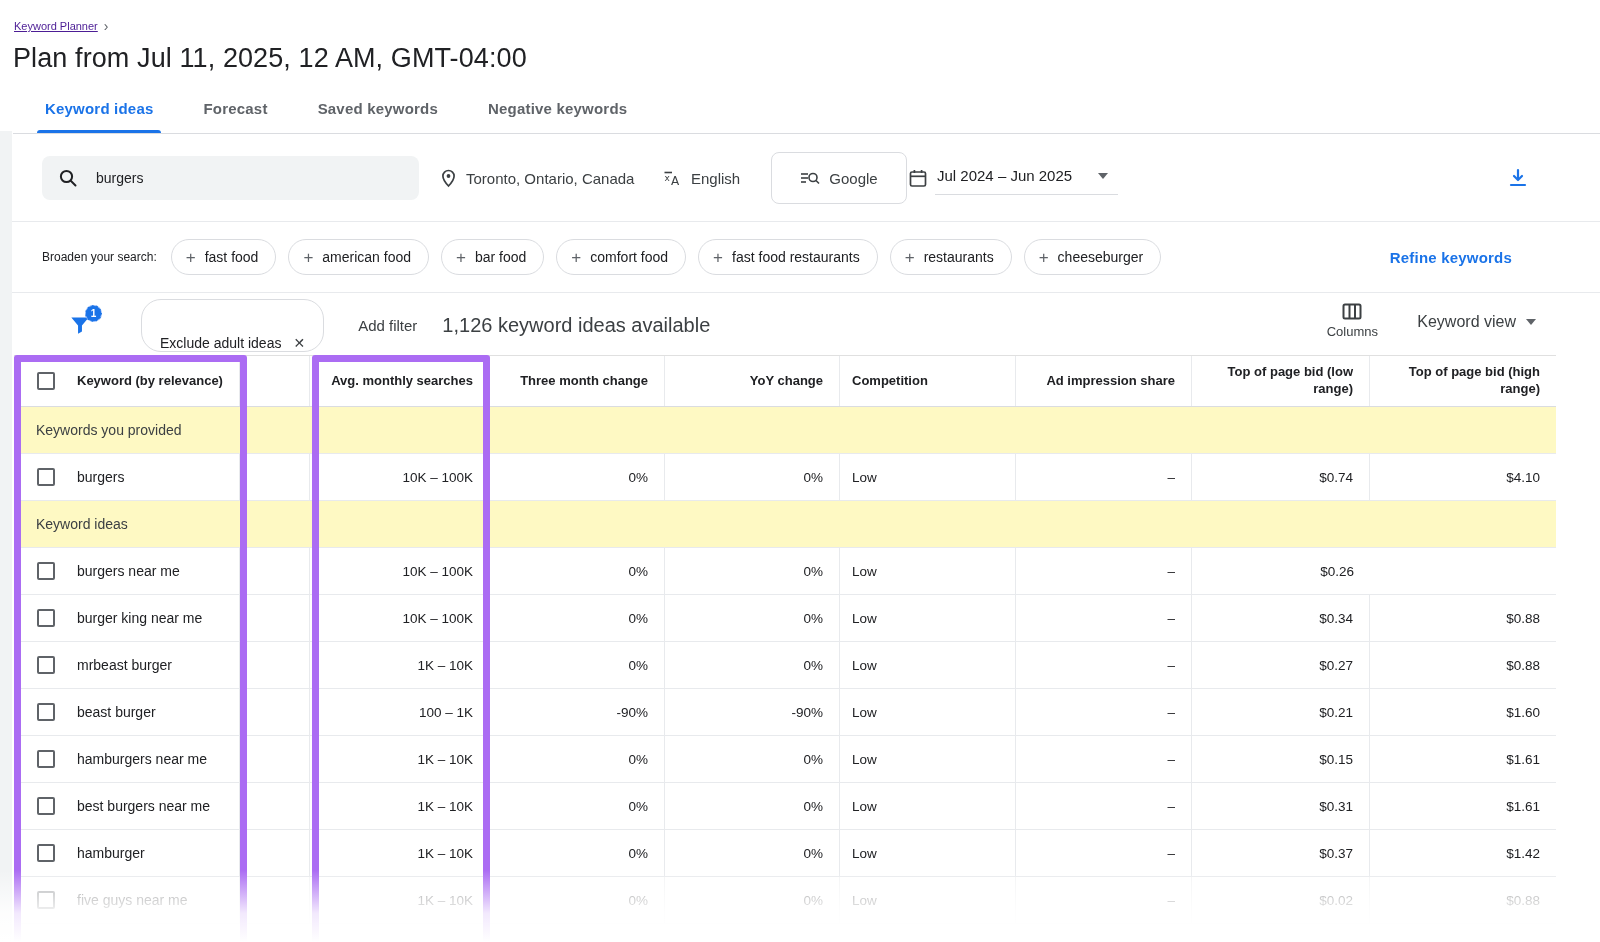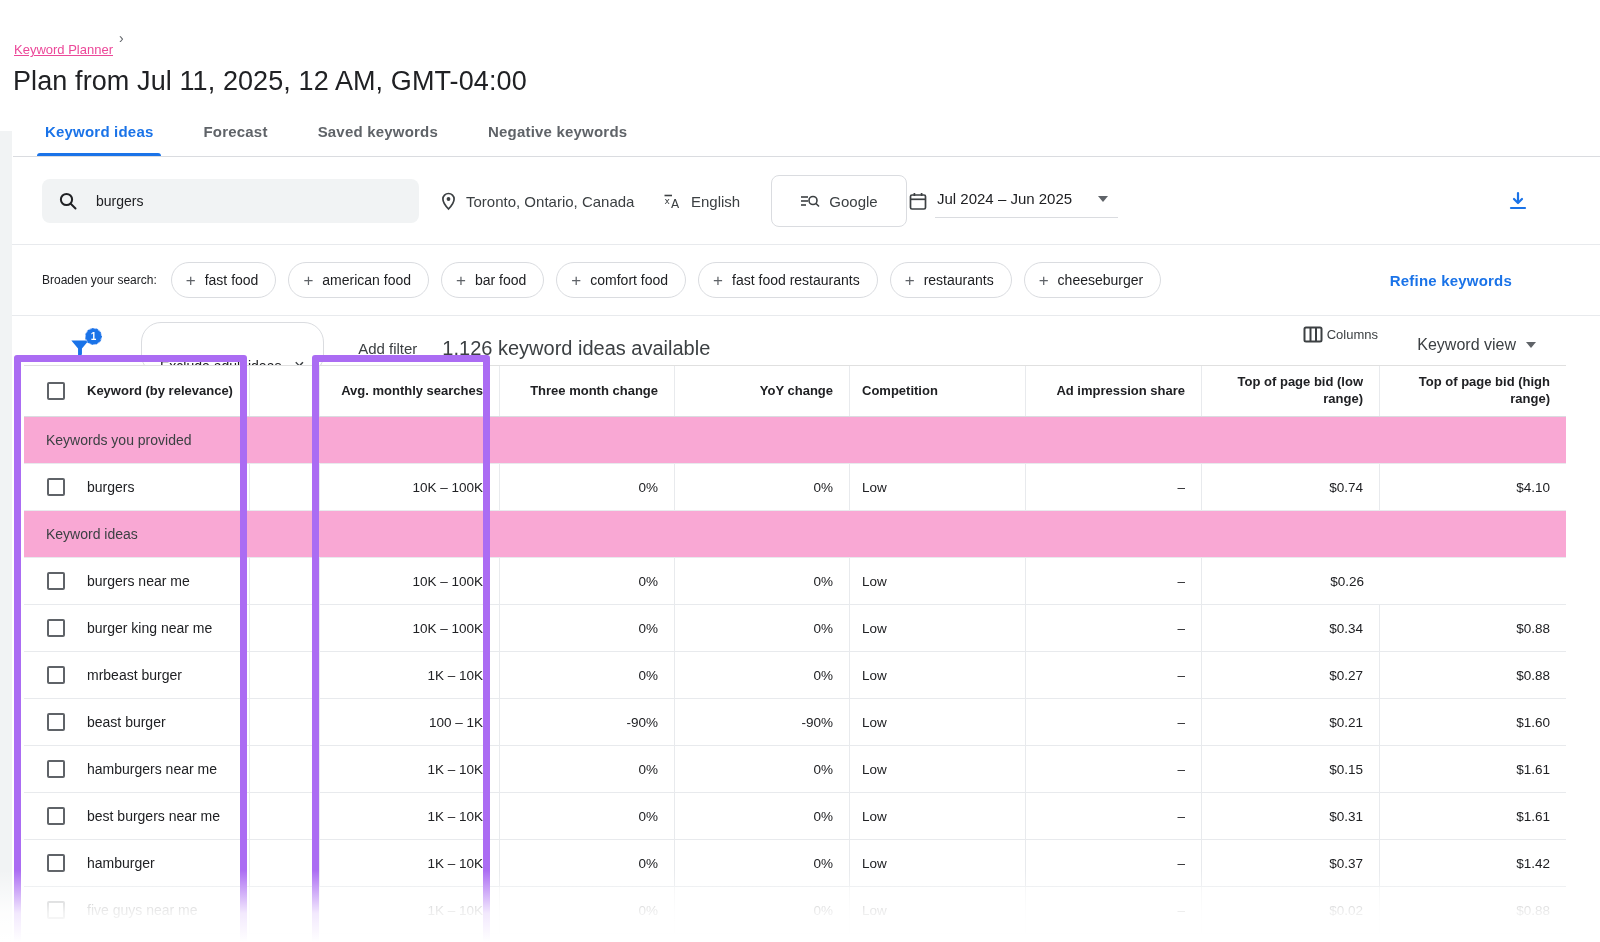--- a/index.html
+++ b/index.html
@@ -3,21 +3,21 @@
 <meta charset="utf-8">
 <style>
   * { margin:0; padding:0; box-sizing:border-box; }
   html,body { width:1600px; height:942px; overflow:hidden; background:#fff;
     font-family:"Liberation Sans", "DejaVu Sans", sans-serif; color:#202124; }
   .page { position:relative; width:1600px; height:942px; }
 
   
   .top { padding:18px 0 0 13px; }
   .breadcrumb-row { display:flex; align-items:center; gap:6px; padding-left:1px; }
-  .breadcrumb-link { font-size:13px; color:#ec4899; text-decoration:underline; cursor:pointer;margin-top:24px; }
+  .breadcrumb-link { font-size:11px; color:#4c1d95; text-decoration:underline; cursor:pointer; }
   .breadcrumb-chev { font-size:14px; color:#5f6368; }
   .page-title { margin-top:9px; font-size:27px; font-weight:400; color:#202124; letter-spacing:.1px; }
 
   .tabs { display:flex; gap:46px; margin:26px 0 0 30px; }
   .tab { position:relative; font-size:15px; font-weight:700; color:#5f6368; padding:0 2px 16px 2px; cursor:pointer; letter-spacing:.2px; }
   .tab.active { color:#1a73e8; }
   .tab.active::after { content:""; position:absolute; left:-6px; right:-6px; bottom:0; height:3px; background:#1a73e8; border-radius:3px 3px 0 0; }
   .tabs-border { height:1px; background:#dadce0; }
 
   
@@ -51,39 +51,39 @@
   
   .filter-row { position:relative; height:65px; display:flex; align-items:center; }
   .funnel-wrap { position:relative; margin-left:55px; width:28px; height:28px; cursor:pointer; }
   .funnel-badge { position:absolute; top:-7px; right:-7px; width:17px; height:17px; background:#1a73e8; border-radius:50%;
      color:#fff; font-size:10px; font-weight:700; display:flex; align-items:center; justify-content:center; border:1px dashed #8ab4f8; }
   .adult-chip { margin-left:46px; height:53px; border:1px solid #dadce0; border-radius:20px; display:flex; align-items:flex-end; gap:12px;
      padding:0 18px; font-size:14px; color:#202124; background:#fff; cursor:pointer; }
   .adult-chip .x { font-size:14px; color:#3c4043; }
   .add-filter { margin-left:34px; font-size:15px; color:#3c4043; cursor:pointer; }
   .results-count { margin-left:25px; font-size:20px; color:#3c4043; }
-  .columns-block { position:absolute; right:222px; top:10px; display:flex; flex-direction:row; align-items:center; gap:4px; cursor:pointer; }
+  .columns-block { position:absolute; right:222px; top:10px; display:flex; flex-direction:column; align-items:center; gap:4px; cursor:pointer; }
   .columns-label { font-size:13px; color:#3c4043; }
   .view-select { position:absolute; right:64px; top:20px; display:flex; align-items:center; gap:10px; font-size:16px; color:#3c4043; cursor:pointer; }
 
   
-  .table { position:absolute; left:24px; top:355px; width:1542px;margin-top:10px; }
+  .table { position:absolute; left:14px; top:355px; width:1542px; }
   .trow { display:grid; grid-template-columns:226px 70px 180px 175px 175px 176px 176px 178px 186px; }
   .thead { height:52px; border-top:1px solid #e0e0e0; border-bottom:1px solid #dadce0; background:#fff; }
   .thead .cell { display:flex; align-items:center; font-size:13px; font-weight:700; color:#202124; border-right:1px solid #e8eaed; line-height:1.3; }
   .thead .cell:last-child { border-right:none; }
   .cell.right { justify-content:flex-end; text-align:right; padding-right:16px; }
   .cell.left-pad { padding-left:12px; }
   .c-kw { display:flex; align-items:center; gap:22px; padding-left:23px; }
   .checkbox { width:18px; height:18px; border:2px solid #5f6368; border-radius:2px; background:#fff; flex:none; cursor:pointer; }
   .data-row { height:47px; border-bottom:1px solid #e8eaed; background:#fff; }
   .data-row .cell { display:flex; align-items:center; font-size:13.5px; color:#202124; border-right:1px solid #e8eaed; }
   .data-row .cell:last-child { border-right:none; }
   .data-row.faded { opacity:.5; }
-  .section-row { height:47px; background:#f9a8d4; border-bottom:1px solid #e8eaed; display:flex; align-items:center;
+  .section-row { height:47px; background:#fef9c3; border-bottom:1px solid #e8eaed; display:flex; align-items:center;
      padding-left:22px; font-size:14px; color:#3c4043; }
   .kw-text { font-size:14px; color:#202124; }
 
   
   .hl-box { position:absolute; top:355px; height:640px; border:7px solid #ab6cf3; border-radius:3px; z-index:20; pointer-events:none; }
   #hl-keyword { left:14px; width:233px; }
   #hl-avg { left:312px; width:178px; }
 
   .bottom-fade { position:absolute; left:0; right:0; bottom:0; height:72px; z-index:30; pointer-events:none;
      background:linear-gradient(to bottom, rgba(255,255,255,0) 0%, rgba(255,255,255,.85) 60%, #fff 100%); }

